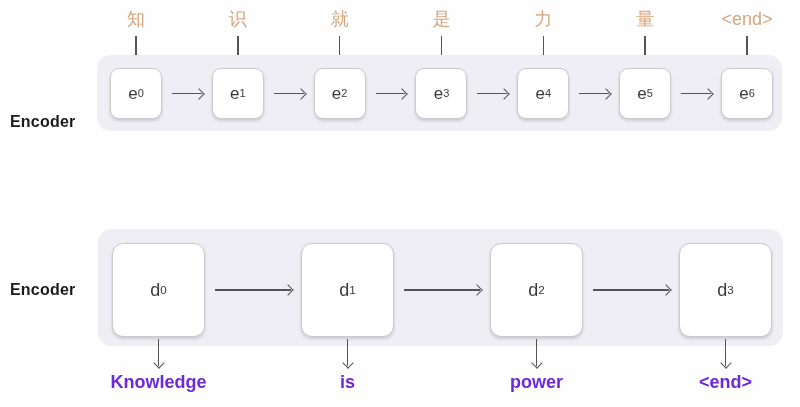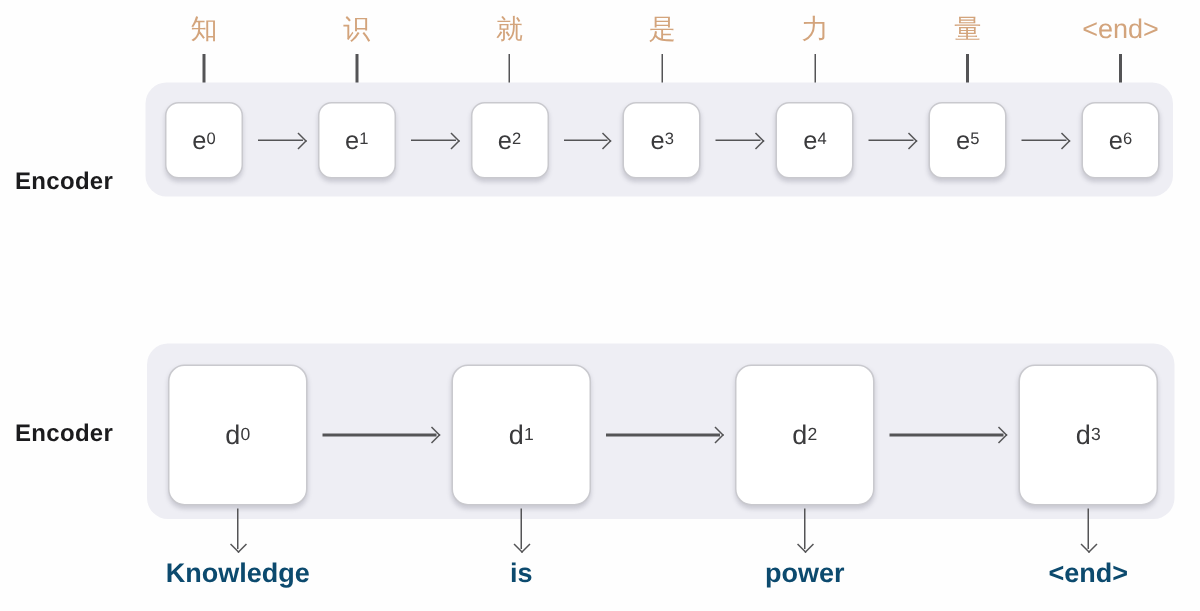--- a/index.html
+++ b/index.html
@@ -47,21 +47,21 @@
 
   .token-in {
     font-size: 18px;
     color: #d3a47c;
     white-space: nowrap;
     line-height: 22px;
   }
   .token-out {
     font-size: 18px;
     font-weight: bold;
-    color: #0c4a6e;
+    color: #6d28d9;
     white-space: nowrap;
     line-height: 22px;
   }
 
   
   .cell {
     background: #ffffff;
     border: 1px solid #c9c9ce;
     box-shadow: 0 2px 3px rgba(110, 110, 130, 0.28);
     display: flex;

